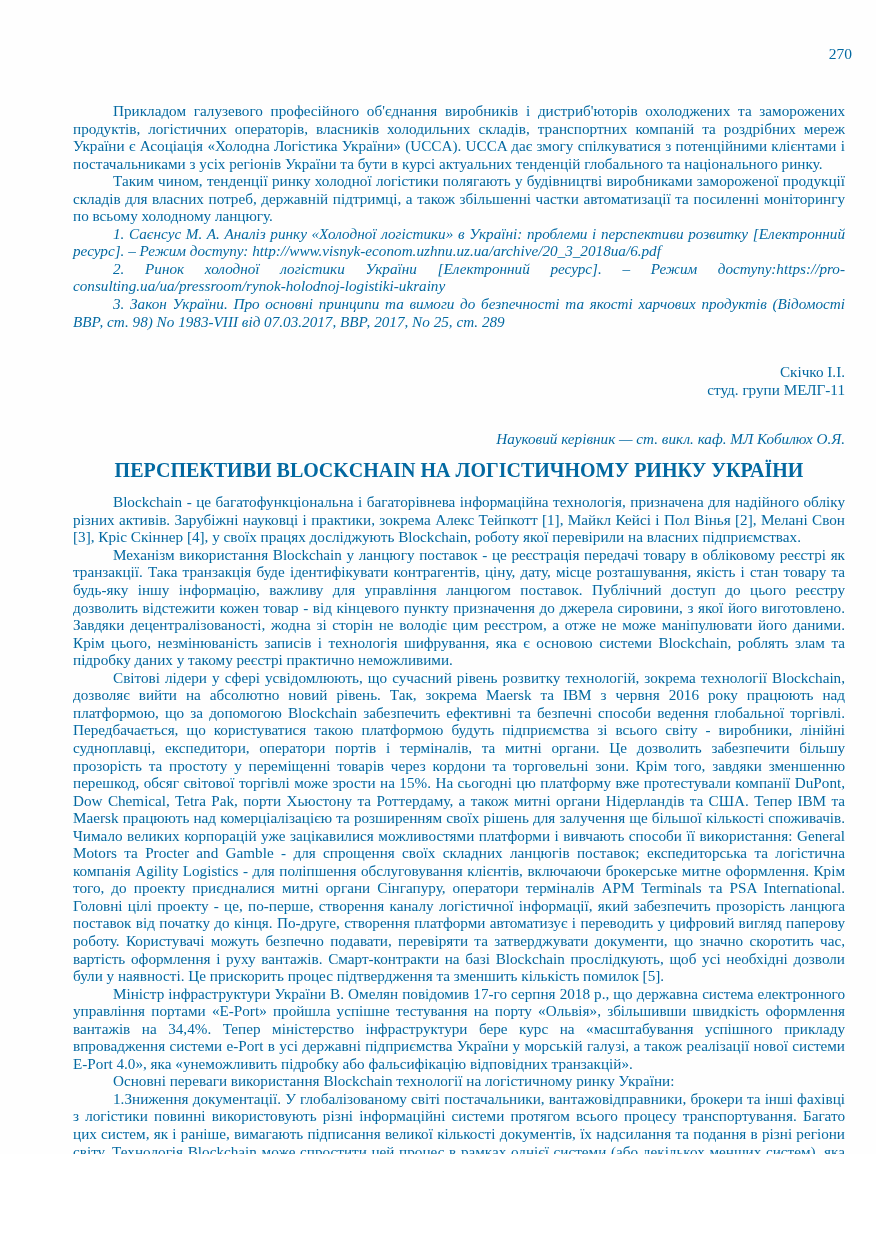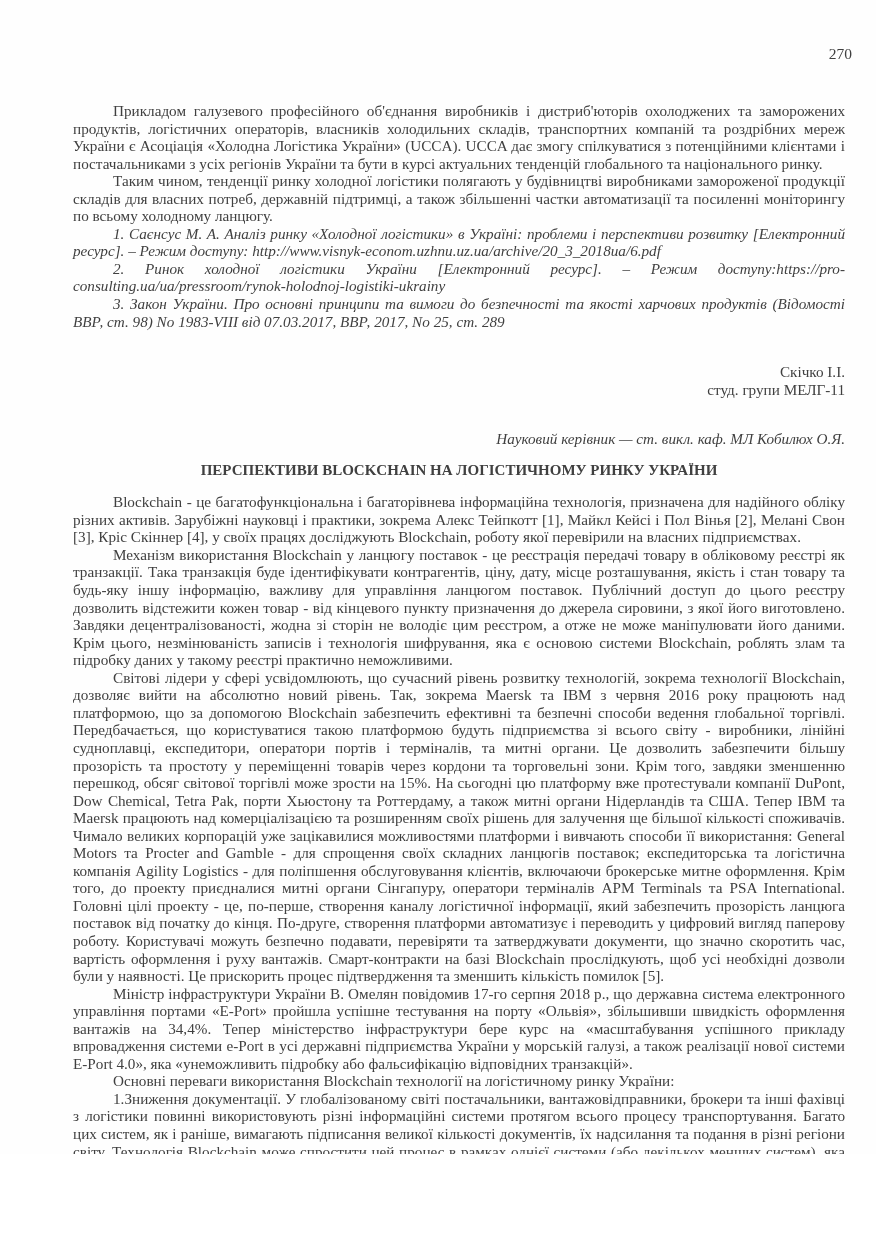--- a/index.html
+++ b/index.html
@@ -5,21 +5,21 @@
   html, body {
     margin: 0;
     padding: 0;
     background: #ffffff;
   }
   .page {
     position: relative;
     width: 876px;
     height: 1154px;
     background: #fefefe;
-    color: #404040;
+    color: #0369a1;
     font-family: "Liberation Serif", "DejaVu Serif", serif;
     overflow: hidden;
   }
   .pageno {
     position: absolute;
     top: 45px;
     right: 24px;
     font-size: 15.5px;
     line-height: 18px;
   }
@@ -53,21 +53,21 @@
     font-weight: normal;
   }
   .authors .italic {
     font-style: italic;
     margin-top: 32px;
   }
   .title {
     margin: 14px 0 14px 0;
     text-align: center;
     font-weight: bold;
-    font-size: 15px;
+    font-size: 20px;
     line-height: 17.55px;
   }
 </style>
 </head>
 <body>
 
 <div class="page">
 
   <div class="pageno">270</div>
 

